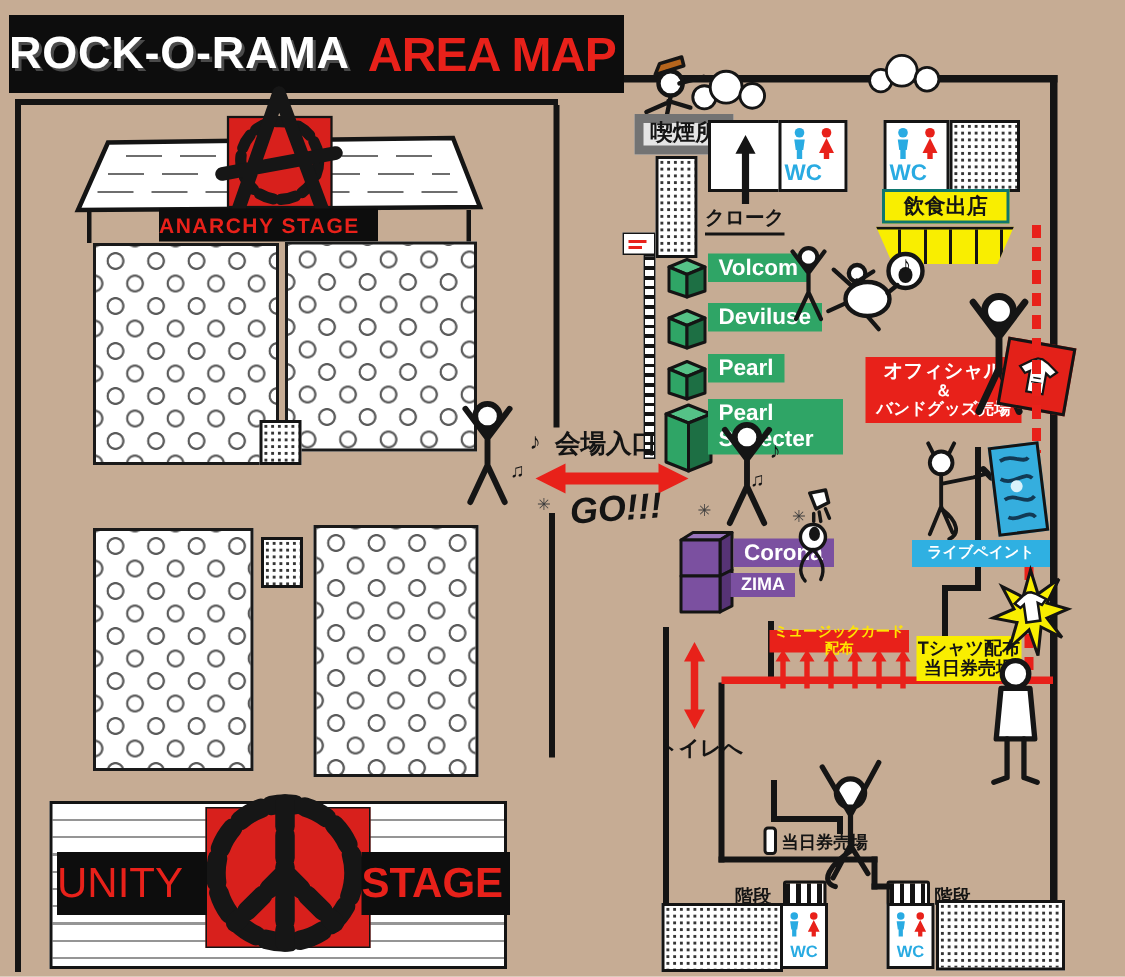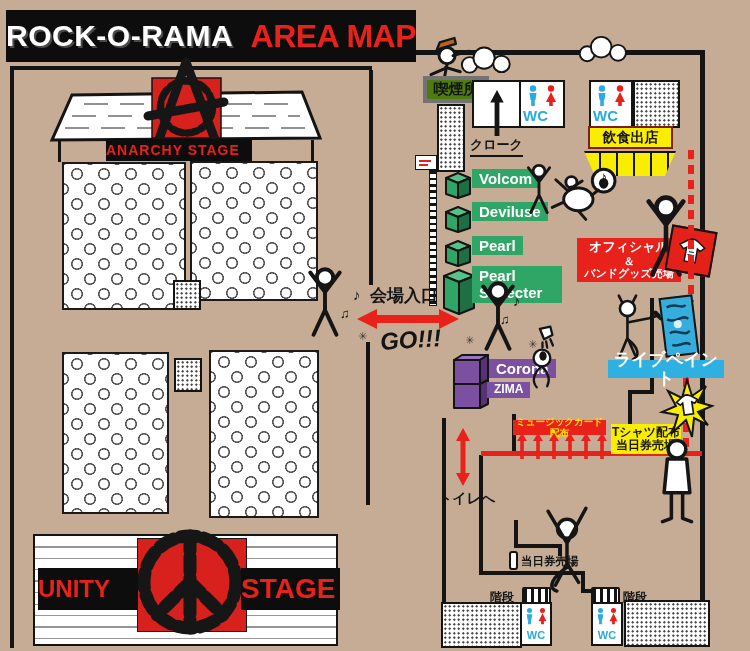--- a/index.html
+++ b/index.html
@@ -17,28 +17,28 @@
     background-size:4.5px 4.5px;border:2px solid #141414}
   .crowd{position:absolute;box-sizing:border-box;background-color:#fff;border:2.5px solid #1a1a1a;
     background-image:
       radial-gradient(circle at 13px 10px, rgba(0,0,0,0) 4.2px,#5a5a5a 4.7px 5.7px,rgba(0,0,0,0) 6.2px),
       radial-gradient(circle at 13px 10px, rgba(0,0,0,0) 4.2px,#5a5a5a 4.7px 5.7px,rgba(0,0,0,0) 6.2px);
     background-size:27px 30px,27px 30px;background-position:0 0,13px 15px}
   .ruled{position:absolute;box-sizing:border-box;background-color:#fff;border:2.5px solid #141414;
     background-image:repeating-linear-gradient(180deg,transparent 0 10px,rgba(20,20,20,.45) 10px 11.5px)}
   .sign{position:absolute;box-sizing:border-box;display:flex;flex-direction:column;
     align-items:center;justify-content:center;font-weight:bold;text-align:center;line-height:1.12}
-  .cyanSign{background:#4d7c0f;border:4px solid #737373;color:#141414}
+  .cyanSign{background:#e5e5e5;border:6px solid #737373;color:#141414}
   .cyanTag{background:#2fb0e2;color:#fff}
   .redSign{background:#e8211a;color:#fff}
-  .yellowSign{background:#f9ee00;border:2px solid #7f1d1d;color:#141414}
+  .yellowSign{background:#f9ee00;border:2px solid #0f766e;color:#141414}
   .tag{position:absolute;display:inline-block;padding:1px 7px;font-weight:bold;color:#fff;font-size:15px;line-height:1.15;white-space:pre-line}
   .greenTag{background:#2fa566}
   .purpleTag{background:#7b50a0}
-  .blackBar{position:absolute;background:#0d0d0d;display:flex;align-items:center;justify-content:space-between}
+  .blackBar{position:absolute;background:#0d0d0d;display:flex;align-items:center;justify-content:flex-start}
   .stairs{position:absolute;box-sizing:border-box;border:2px solid #141414;border-radius:2px;
     background:repeating-linear-gradient(90deg,#141414 0 3px,#fff 3px 7px)}
   .wcbox{position:absolute;box-sizing:border-box;background:#fff;border:2.5px solid #141414;
     display:flex;flex-direction:column;align-items:center;justify-content:space-between;padding:3px 2px}
   .wcicons{display:flex;gap:4px;align-items:flex-start}
   .wctext{color:#29abe2;font-weight:700;line-height:1}
   .chainV{position:absolute;box-sizing:border-box;width:8px;background-color:#fff;border:1.5px solid #141414;
     background-image:repeating-linear-gradient(180deg,#141414 0 2.5px,transparent 2.5px 6.5px)}
   .redDash{position:absolute;width:6px;background-image:repeating-linear-gradient(180deg,#e8211a 0 9px,transparent 9px 15px)}
   .lbl{position:absolute;font-weight:bold;color:#141414;white-space:nowrap}
@@ -144,21 +144,21 @@
 
   <div class="ruled" style="left:33px;top:534px;width:305px;height:112px"></div>
   <div class="abs" style="left:137px;top:538px;width:110px;height:94px;background:#d8201c;border:1.5px solid #141414"></div>
   <svg class="fig" viewBox="0 0 134 130" style="left:123px;top:518px;width:134px;height:130px">
     <g stroke="#161616" fill="none" stroke-linecap="round">
       <circle cx="67" cy="64" r="46" stroke-width="13" stroke-dasharray="16 7"></circle>
       <path d="M67 18 V110 M67 64 L34 97 M67 64 L100 97" stroke-width="13" stroke-dasharray="15 6"></path>
     </g>
   </svg>
   <div class="blackBar" style="left:38px;top:568px;width:100px;height:42px">
-    <span style="color:#e8211a;font-size:24px;font-weight:700">UNITY</span>
+    <span style="color:#e8211a;font-size:28px;font-weight:400">UNITY</span>
   </div>
   <div class="blackBar" style="left:241px;top:568px;width:99px;height:42px">
     <span style="color:#e8211a;font-size:28px;font-weight:900">STAGE</span>
   </div>
 
   <svg class="fig" viewBox="0 0 30 30" style="left:424px;top:38px;width:52px;height:44px">
       <use href="#g-smoker"></use>
     </svg>
   <svg class="fig" viewBox="0 0 60 30" style="left:458px;top:46px;width:58px;height:30px">
     <g fill="#fff" stroke="#151515" stroke-width="2">
@@ -327,21 +327,21 @@
 
   <svg class="fig" viewBox="0 0 50 64" style="left:608px;top:291px;width:54px;height:74px">
       <use href="#g-devil"></use>
     </svg>
   <div class="abs" style="left:662px;top:296px;width:34px;height:60px;background:#35aede;border:2.5px solid #141414;transform:rotate(-7deg)">
     <svg width="29" height="55" viewBox="0 0 29 55">
       <path d="M5 8 C14 4 20 12 24 8 M4 20 C12 26 20 16 25 22 M5 34 C13 30 19 40 25 34 M6 46 C12 50 20 42 24 48" stroke="#123a55" stroke-width="2.5" fill="none"></path>
       <circle cx="14" cy="26" r="4" fill="#d9f2fb"></circle>
     </svg>
   </div>
-  <div class="sign cyanTag" style="left:608px;top:360px;width:116px;height:18px;font-size:17px">
+  <div class="sign cyanTag" style="left:608px;top:360px;width:92px;height:18px;font-size:10px">
     <span>ライブペイント</span>
   </div>
 
   <div class="abs" style="left:481px;top:451px;width:221px;height:5px;background:#e8211a"></div>
   <div class="sign redSign" style="left:513px;top:420px;width:93px;height:15px">
     <span style="font-size:9.5px;color:#ffe400">ミュージックカード配布</span>
   </div>
   <svg class="fig" viewBox="0 0 10 26" style="left:517px;top:433px;width:10px;height:26px">
       <polygon points="5,0 10,8 6.8,8 6.8,26 3.2,26 3.2,8 0,8" fill="#e8211a"></polygon>
     </svg>

